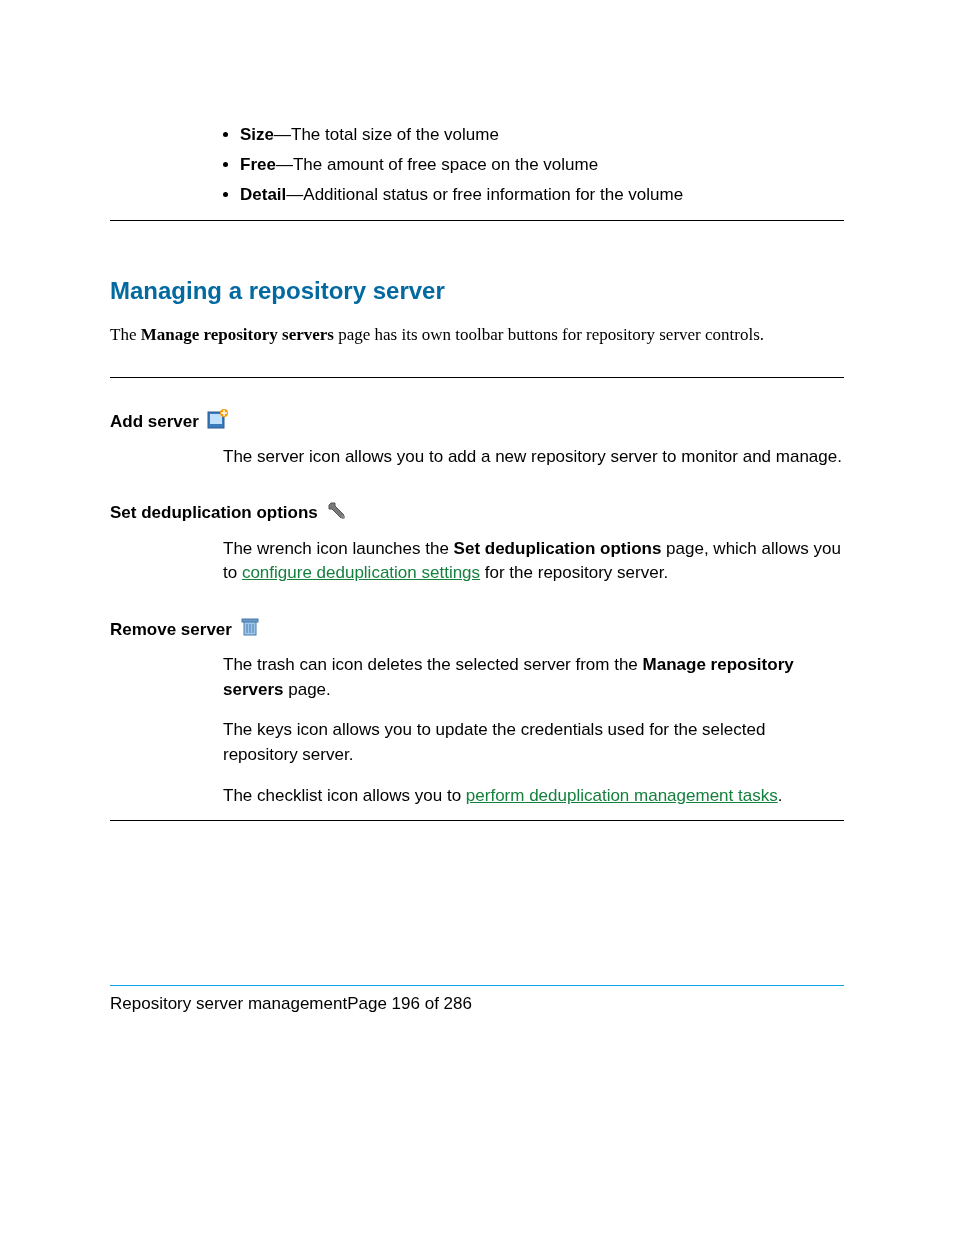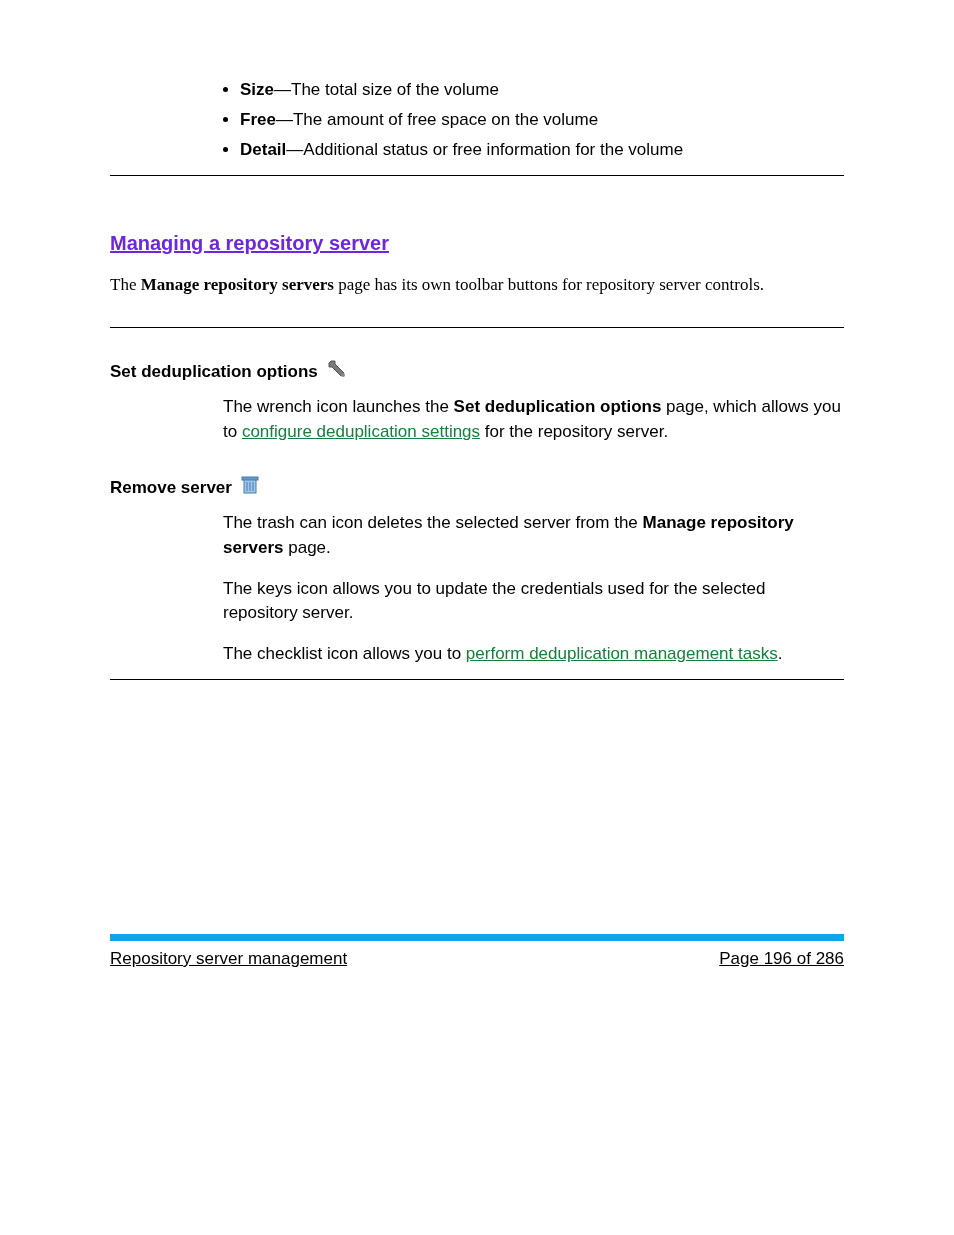--- a/index.html
+++ b/index.html
@@ -9,41 +9,41 @@
     font-size: 17px;
     color: #000;
     background: #fff;
   }
   .page {
     width: 954px;
     height: 1019px;
     position: relative;
     box-sizing: border-box;
     padding: 78px 110px 0 110px;
+    margin-top: 45px;
   }
   .bullets {
     margin: 0 0 14px 130px;
     padding: 0;
     list-style: disc;
   }
   .bullets li {
     margin-bottom: 6px;
     line-height: 1.4;
   }
   .hr {
     border: none;
     border-top: 1px solid #000;
     margin: 0;
   }
   h1.heading {
-    color: #6d28d9;
-    font-size: 20px;
+    color: #0369a1;
+    font-size: 24px;
     font-weight: bold;
     margin: 56px 0 18px 0;
-    text-decoration: underline;
   }
   p.intro {
     margin: 0 0 30px 0;
     line-height: 1.4;
     font-family: Liberation Serif, serif;
   }
   .section {
     margin-top: 16px;
   }
   .section-title {
@@ -65,26 +65,24 @@
     text-decoration: underline;
     cursor: pointer;
   }
   .footer {
     position: absolute;
     left: 110px;
     right: 110px;
     bottom: 50px;
   }
   .footer-line {
-    border-top: 7px solid #0ea5e9;
+    border-top: 1px solid #0ea5e9;
     padding-top: 8px;
     display: flex;
-    justify-content: space-between;
     font-size: 17px;
-    text-decoration: underline;
   }
   .icon {
     display: inline-block;
     vertical-align: middle;
   }
 </style>
 </head>
 <body>
 
 <div class="page">
@@ -98,20 +96,35 @@
   <hr class="hr">
 
   <h1 class="heading">Managing a repository server</h1>
 
   <p class="intro">
     <span>The </span><span class="bold">Manage repository servers</span><span> page has its own toolbar buttons for repository server controls.</span>
   </p>
 
   <hr class="hr">
 
+  <div class="section">
+    <div class="section-title">
+      <span>Add server</span>
+      <span class="icon">
+        <svg width="22" height="22" viewBox="0 0 22 22">
+          <rect x="1" y="4" width="16" height="16" fill="#3a7abf" stroke="#2a5a8f"></rect>
+          <rect x="3" y="6" width="12" height="10" fill="#bfe0ff"></rect>
+          <circle cx="17" cy="5" r="4" fill="#ff9a00"></circle>
+          <line x1="17" y1="2" x2="17" y2="8" stroke="#fff" stroke-width="1.5"></line>
+          <line x1="14" y1="5" x2="20" y2="5" stroke="#fff" stroke-width="1.5"></line>
+        </svg>
+      </span>
+    </div>
+    <p class="desc">The server icon allows you to add a new repository server to monitor and manage.</p>
+  </div>
 
   <div class="section">
     <div class="section-title">
       <span>Set deduplication options</span>
       <span class="icon">
         <svg width="22" height="22" viewBox="0 0 22 22">
           <path d="M5 3 L9 3 L9 6 L18 15 L15 18 L6 9 L3 9 L3 5 Z" fill="#7a7a7a" stroke="#555"></path>
           <circle cx="17" cy="17" r="2" fill="#888"></circle>
         </svg>
       </span>

